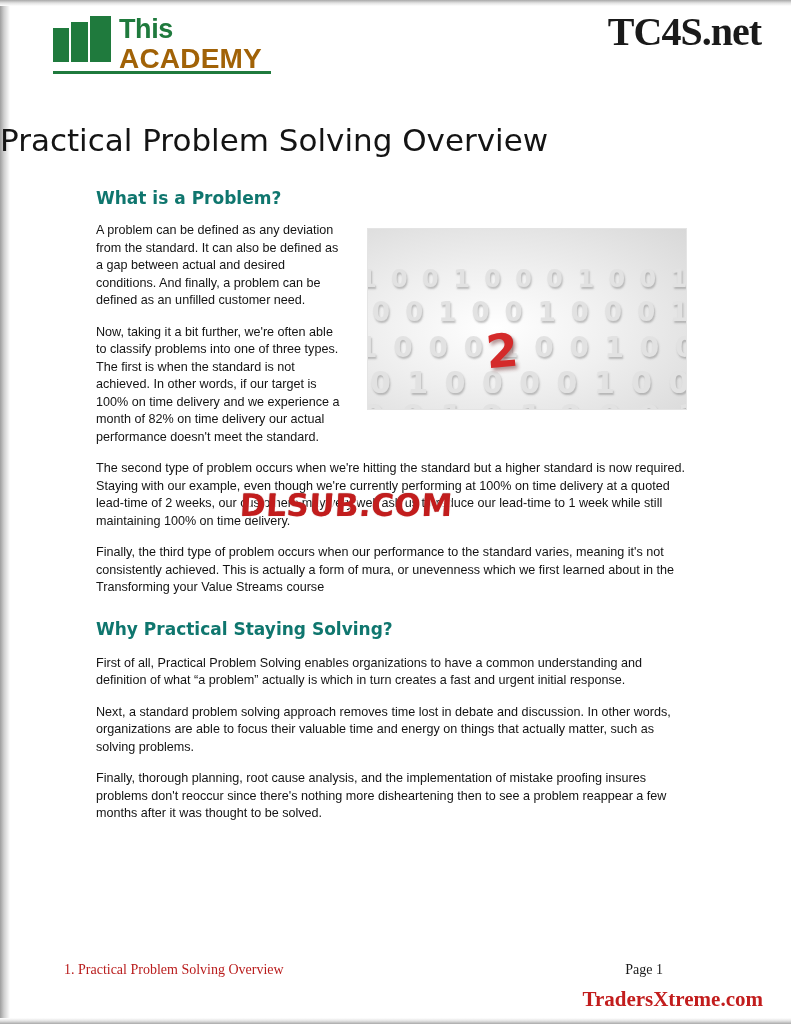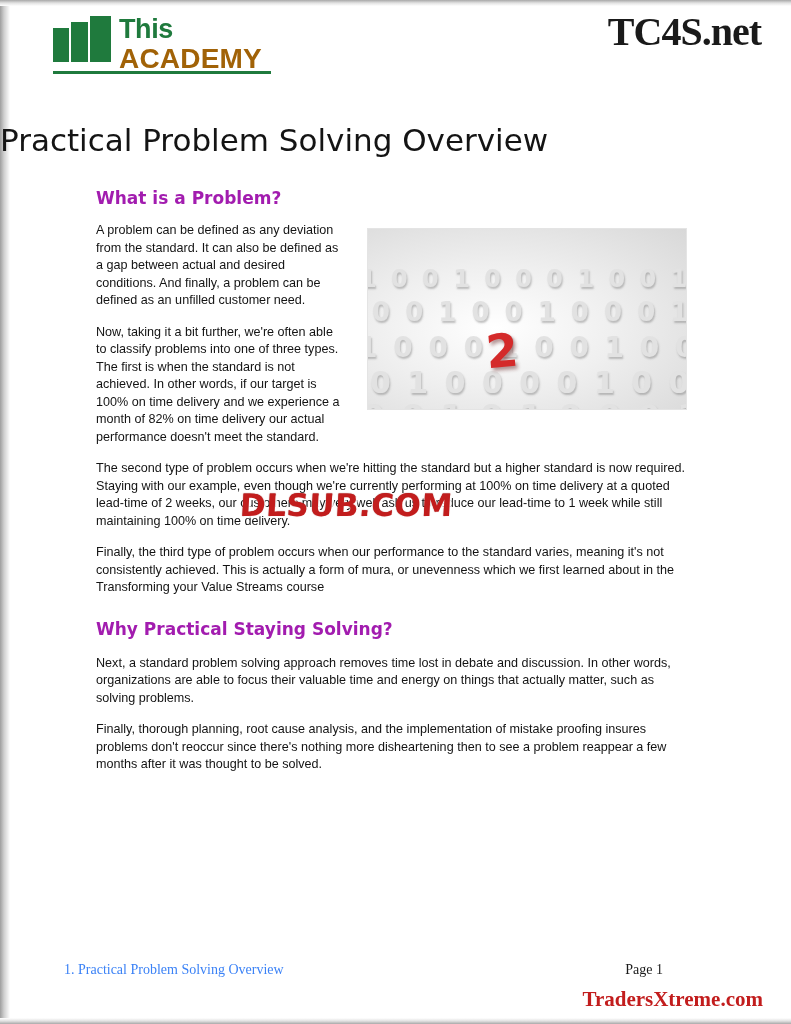--- a/index.html
+++ b/index.html
@@ -120,21 +120,21 @@
   
   .content {
     position: absolute;
     left: 96px;
     top: 188px;
     width: 590px;
   }
   h2.section {
     font-size: 17px;
     font-weight: bold;
-    color: #a21caf;
+    color: #0f766e;
     margin: 0 0 14px 0;
     font-family: "DejaVu Sans", sans-serif;
   }
   h2.section.second {
     margin-top: 22px;
     margin-bottom: 16px;
   }
   p.para {
     font-size: 12.6px;
     line-height: 17.5px;
@@ -197,21 +197,21 @@
     pointer-events: none;
   }
 
   
   .footer-left {
     position: absolute;
     left: 64px;
     bottom: 46px;
     font-family: "Liberation Serif", serif;
     font-size: 14px;
-    color: #3b82f6;
+    color: #b91c1c;
   }
   .footer-right {
     position: absolute;
     right: 128px;
     bottom: 46px;
     font-family: "Liberation Serif", serif;
     font-size: 14px;
     color: #1a1a1a;
   }
   .footer-brand {
@@ -266,20 +266,21 @@
       </div>
     </div>
 
     <p class="para narrow">A problem can be defined as any deviation from the standard.  It can also be defined as a gap between actual and desired conditions.  And finally, a problem can be defined as an unfilled customer need.</p>
     <p class="para narrow">Now, taking it a bit further, we're often able to classify problems into one of three types.  The first is when the standard is not achieved.  In other words, if our target is 100% on time delivery and we experience a month of 82% on time delivery our actual performance doesn't meet the standard.</p>
     <p class="para">The second type of problem occurs when we're hitting the standard but a higher standard is now required.  Staying with our example, even though we're currently performing at 100% on time delivery at a quoted lead-time of 2 weeks, our customers may very well ask us to reduce our lead-time to 1 week while still maintaining 100% on time delivery.</p>
     <p class="para">Finally, the third type of problem occurs when our performance to the standard varies, meaning it's not consistently achieved.  This is actually a form of mura, or unevenness which we first learned about in the Transforming your Value Streams course</p>
 
     <h2 class="section second">Why Practical Staying Solving?</h2>
 
+    <p class="para">First of all, Practical Problem Solving enables organizations to have a common understanding and definition of what “a problem” actually is which in turn creates a fast and urgent initial response.</p>
     <p class="para">Next, a standard problem solving approach removes time lost in debate and discussion.  In other words, organizations are able to focus their valuable time and energy on things that actually matter, such as solving problems.</p>
     <p class="para">Finally, thorough planning, root cause analysis, and the implementation of mistake proofing insures problems don't reoccur since there's nothing more disheartening then to see a problem reappear a few months after it was thought to be solved.</p>
   </div>
 
   <div class="watermark">DLSUB.COM</div>
 
   <div class="footer-left">1. Practical Problem Solving Overview</div>
   <div class="footer-right">Page 1</div>
   <div class="footer-brand">TradersXtreme.com</div>
 </div>

